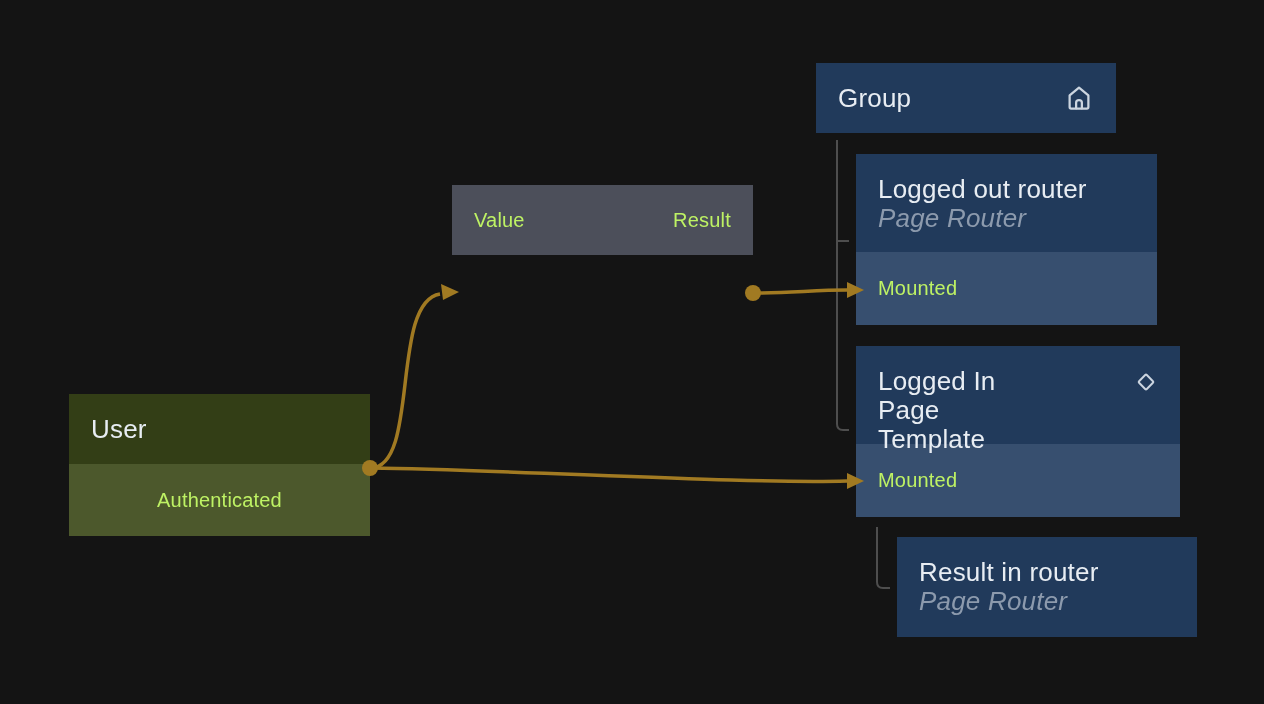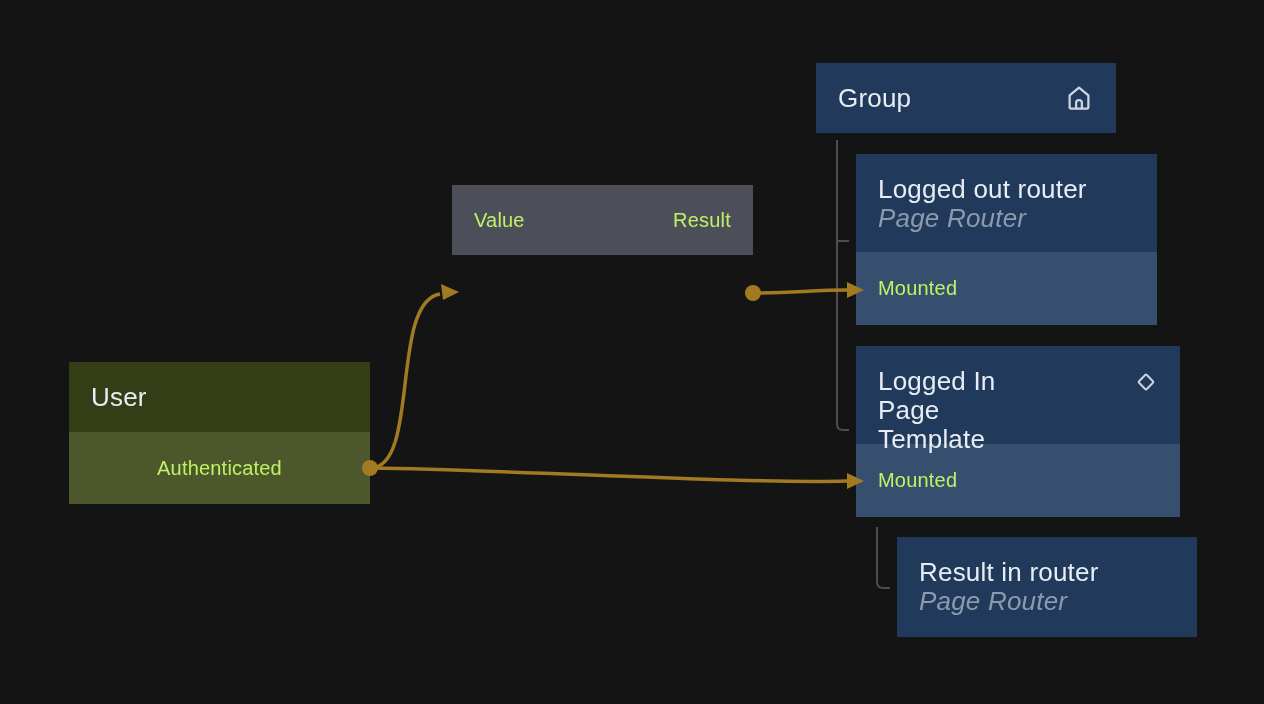--- a/index.html
+++ b/index.html
@@ -33,21 +33,21 @@
   .wrap-title{max-width:175px;}
   .corner-icon{position:absolute;}
   .hdr-icon svg{display:block;}
 </style>
 </head>
 <body>
 
 <div class="canvas">
 
   <div class="node" style="left:69px;top:362px;width:301px;">
-    <div class="hdr green-hdr" style="height:70px;">
+    <div class="hdr green-hdr" style="height:70px;margin-top:32px;">
       <span class="title">User</span>
     </div>
     <div class="row green-row" style="height:72px;justify-content:center;">
       <span>Authenticated</span>
     </div>
   </div>
 
   <div class="node" style="left:452px;top:185px;width:301px;">
     <div class="row gray-row spread" style="height:70px;">
       <span>Value</span>

